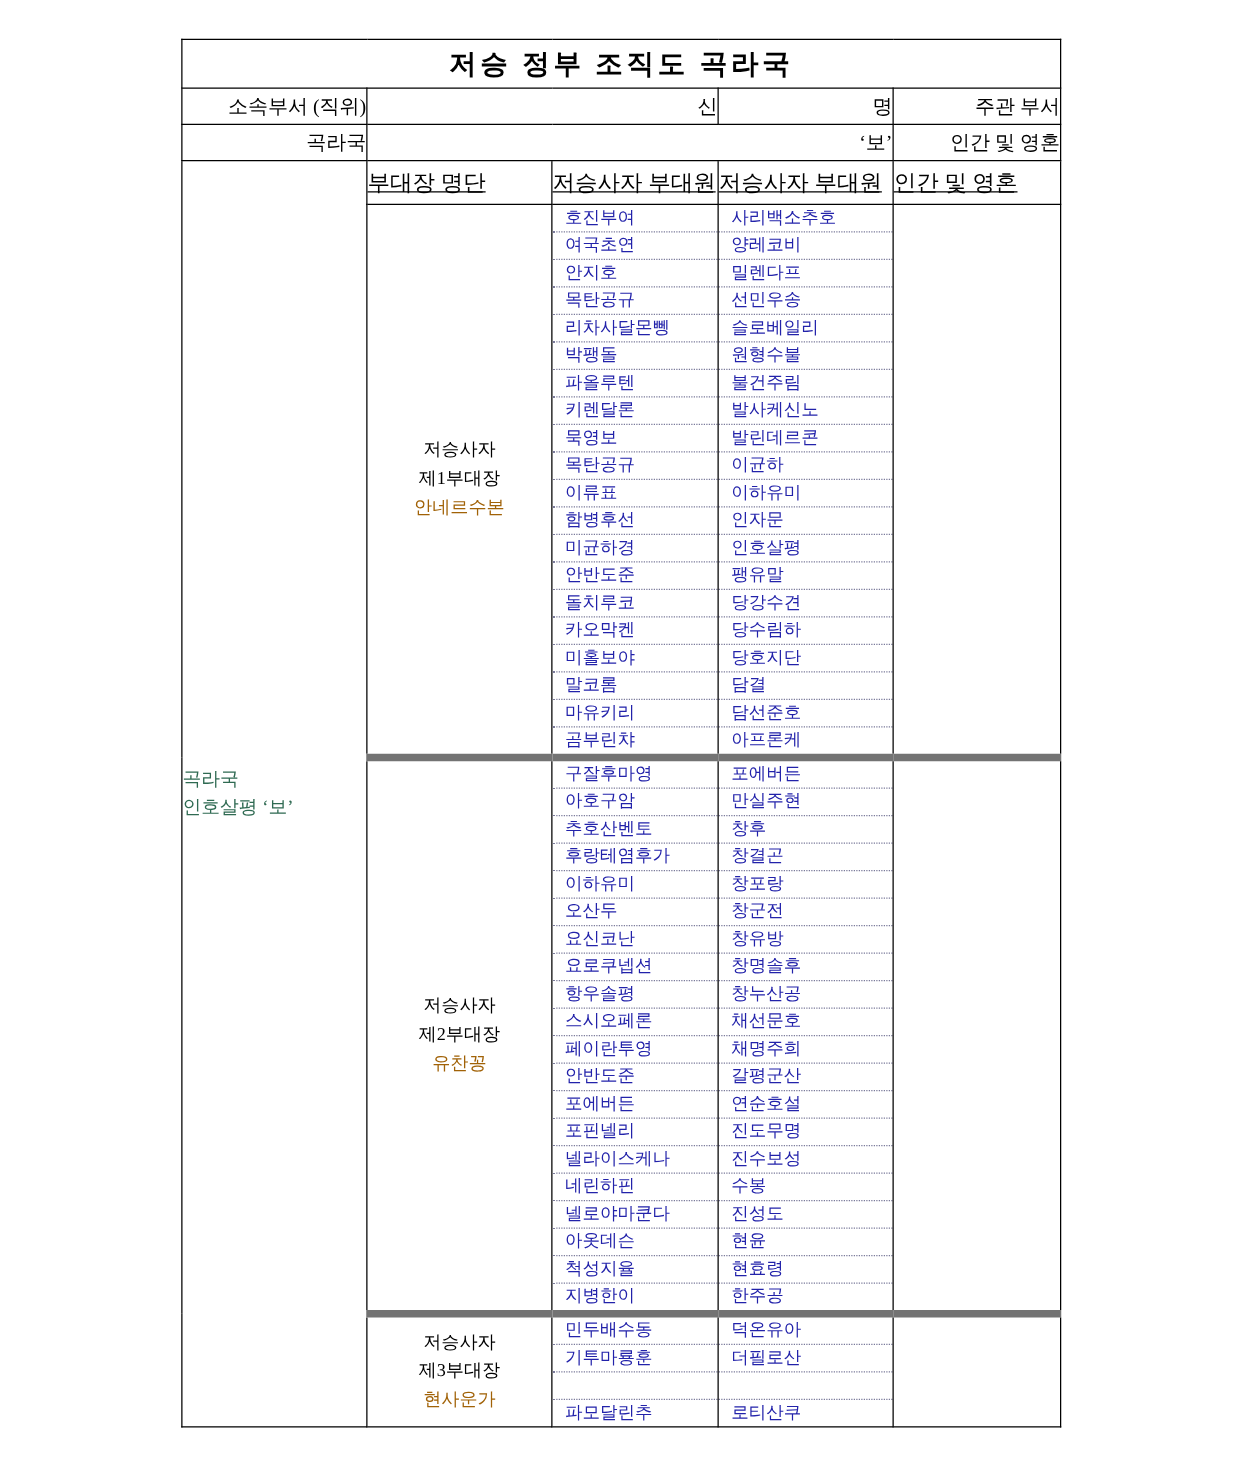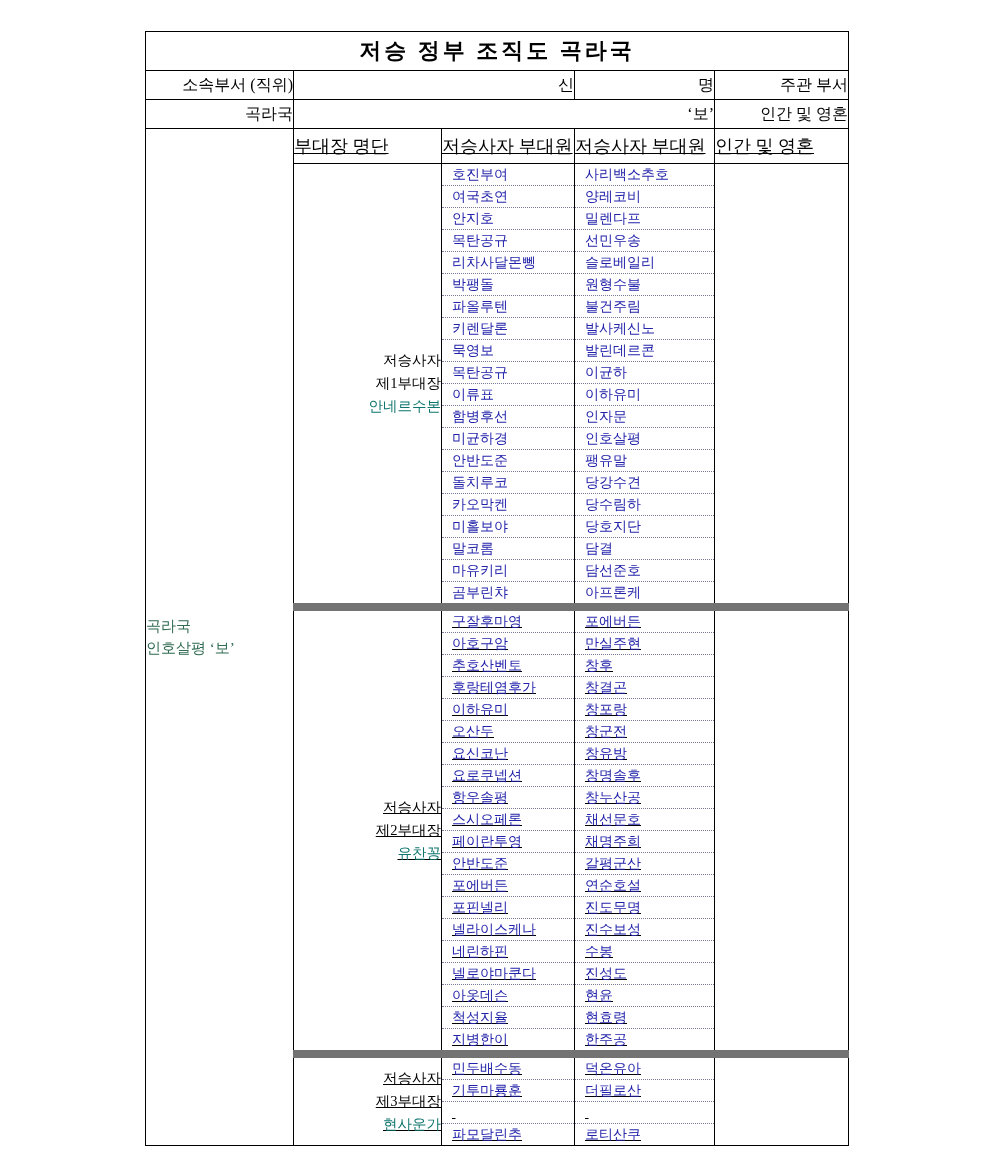--- a/index.html
+++ b/index.html
@@ -60,28 +60,28 @@
     padding-left: 10px;
     font-size: 15px;
     color: #2f6a52;
     line-height: 1.5;
   }
   .spine .l1, .spine .l2 { display: block; }
 
   
   .leader {
     vertical-align: middle;
-    text-align: right;
+    text-align: center;
     padding-left: 14px;
     font-size: 14.5px;
     line-height: 1.6;
     color: #000000;
   }
   .leader .name {
-    color: #0f766e;
+    color: #a16207;
     display: block;
   }
   .leader .ln { display: block; }
 
   
   .names {
     vertical-align: top;
     padding: 0;
   }
   .names ul {
@@ -98,21 +98,21 @@
     border-bottom: 1px dotted #7a7a9a;
     white-space: nowrap;
     overflow: hidden;
   }
   .names li.blank { color: transparent; }
   .names li:last-child { border-bottom: none; }
 
   .empty-cell { }
 
   
-  tr.div-sep > td { border-top: 8px solid #737373; text-decoration: underline; }
+  tr.div-sep > td { border-top: 6px solid #737373; }
 </style>
 </head>
 <body>
 
 <div id="sheet">
   <table class="org">
     <colgroup>
       <col style="width:148px">
       <col style="width:148px">
       <col style="width:133px">

